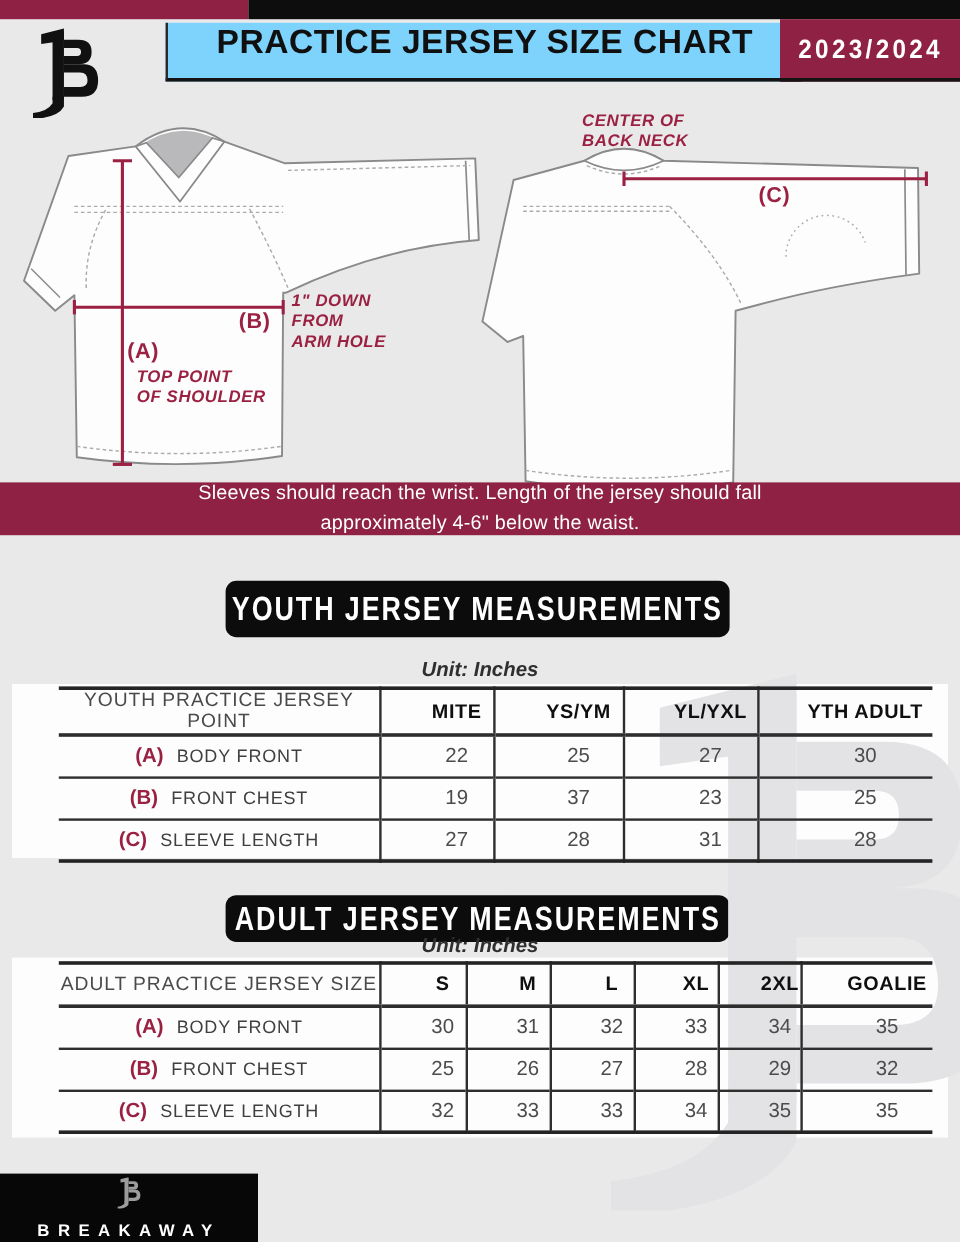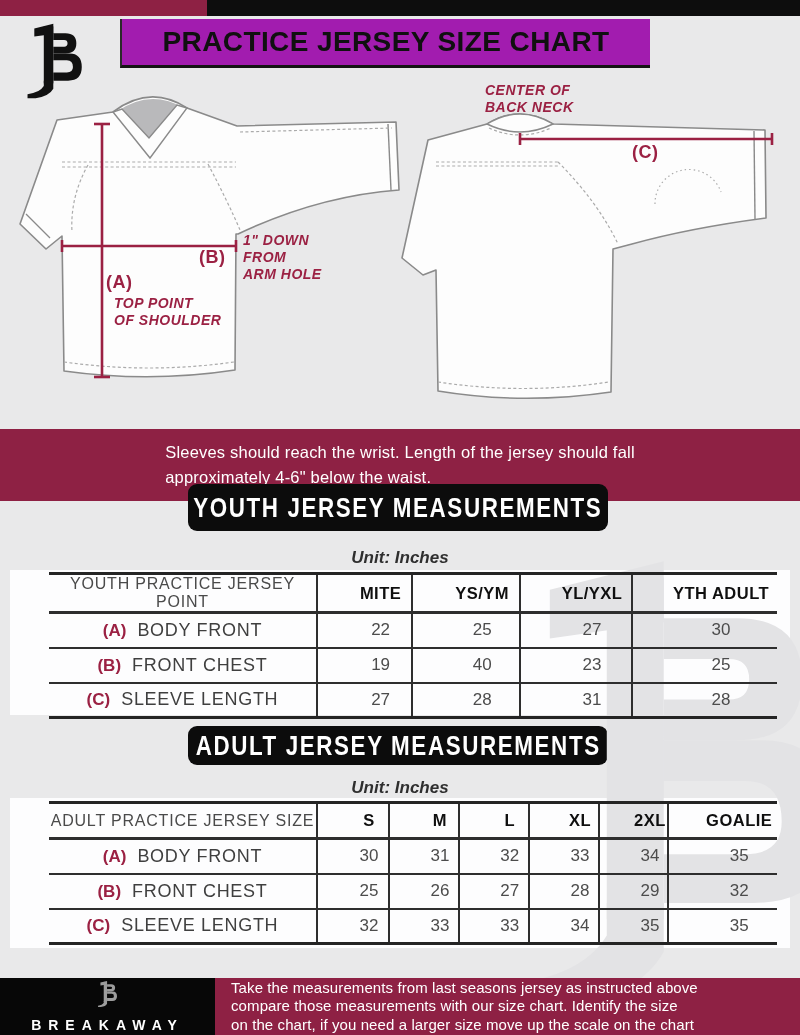--- a/index.html
+++ b/index.html
@@ -3,44 +3,44 @@
 <meta charset="utf-8">
 <style>
   html,body{margin:0;padding:0;}
   .page{position:relative;width:800px;height:1035px;background:#e9e9ea;overflow:hidden;
         font-family:"Liberation Sans",sans-serif;color:#222;}
   
   .topstrip{position:absolute;top:0;left:0;width:800px;height:16px;display:flex;}
   .topstrip .maroon{width:207px;height:16px;background:#8e2144;}
   .topstrip .black{flex:1;height:16px;background:#0d0d0d;}
   
-  .titlebox{position:absolute;left:120px;top:19px;width:528px;height:46px;background:#a21caf;
+  .titlebox{position:absolute;left:138px;top:19px;width:528px;height:46px;background:#7dd3fc;
             border-bottom:3px solid #141414;border-left:2px solid #2a2a2a;
-            display:flex;align-items:center;justify-content:center;}
+            display:flex;justify-content:center;}
   .titlebox h1{margin:0;font-size:28px;font-weight:800;letter-spacing:.4px;color:#101010;white-space:nowrap;}
   .seasonbox{position:absolute;left:650px;top:16px;width:150px;height:49px;background:#8e2144;
              border-bottom:3px solid #141414;display:flex;align-items:center;justify-content:center;}
   .seasonbox span{color:#fff;font-weight:700;font-size:22px;letter-spacing:3px;display:inline-block;transform:scaleX(.92);}
   .logo-top{position:absolute;left:22px;top:21px;z-index:5;}
   
-  .diagram{position:absolute;top:62px;left:0;width:721px;height:355px;}
+  .diagram{position:absolute;top:72px;left:0;width:721px;height:355px;}
   .anno{position:absolute;color:#9b2143;font-style:italic;font-weight:600;font-size:14px;
         line-height:17px;letter-spacing:.5px;white-space:pre-line;}
   .anno-key{position:absolute;color:#9b2143;font-weight:700;font-size:18px;font-style:normal;letter-spacing:.5px;}
   
-  .instruction{position:absolute;top:429px;left:0;width:800px;height:72px;background:#8e2144;
-               display:flex;align-items:center;justify-content:center;text-align:left;}
+  .instruction{position:absolute;top:402px;left:0;width:800px;height:44px;background:#8e2144;
+               display:flex;align-items:center;justify-content:center;text-align:center;}
   .instruction p{margin:0;color:#fff;font-size:16.5px;line-height:25px;white-space:pre-line;letter-spacing:.2px;}
   
   .pill{position:absolute;left:188px;width:420px;background:#0c0c0c;border-radius:9px;
         display:flex;align-items:center;justify-content:center;}
   .pill span{color:#fff;font-weight:700;font-size:28px;letter-spacing:2px;display:inline-block;
              transform:scaleX(.8);white-space:nowrap;}
   .pill1{top:484px;height:47px;}
-  .pill2{top:726px;height:39px;}
+  .pill2{top:746px;height:39px;}
   .unit{position:absolute;left:0;width:800px;text-align:center;color:#2f2f2f;
         font-style:italic;font-weight:600;font-size:17px;}
   .unit1{top:548px;}
   .unit2{top:778px;}
   .whiteband{position:absolute;left:10px;width:780px;background:#fdfdfe;z-index:1;}
   .wb1{top:570px;height:145px;}
   .wb2{top:798px;height:150px;}
   .watermark{position:absolute;top:545px;left:445px;z-index:2;opacity:1;}
   
   table.sizes{position:absolute;left:49px;width:728px;border-collapse:collapse;table-layout:fixed;
@@ -51,21 +51,21 @@
   table.sizes thead tr{height:36px;}
   table.sizes tbody tr{height:35px;}
   table.sizes thead th{border-bottom:3px solid #2e2e2e;}
   table.sizes tbody td{border-top:2px solid #2e2e2e;}
   table.sizes tbody tr:first-child td{border-top:none;}
   table.sizes th + th, table.sizes td + td{border-left:2px solid #2e2e2e;padding-left:32px;}
   th.sizecol{color:#0f0f0f;font-weight:700;font-size:16.5px;letter-spacing:.5px;}
   th.firstcol{color:#4a4a4a;font-weight:400;font-size:16px;letter-spacing:.8px;}
   td.labelcell{text-align:left;padding-left:22px;white-space:nowrap;}
   .rowkey{color:#9b2143;font-weight:700;font-size:17px;margin-right:11px;}
-  .rowlabel{color:#3f3f3f;font-size:18px;letter-spacing:.7px;}
+  .rowlabel{color:#3f3f3f;font-size:15px;letter-spacing:.7px;}
   td.val{color:#4c4c4c;font-size:17px;}
   
   .footer{position:absolute;top:978px;left:0;width:800px;height:57px;display:flex;z-index:4;}
   .footer .brandbox{width:215px;background:#070707;display:flex;align-items:center;justify-content:center;gap:9px;flex-direction:column;}
   .footer .brandbox .brand{color:#fff;font-weight:700;font-size:14px;letter-spacing:7px;white-space:nowrap;}
   .footer .notebox{flex:1;background:#8e2144;display:flex;align-items:center;}
   .footer .notebox p{margin:0;padding:2px 12px 2px 16px;color:#fff;font-size:15px;line-height:18.5px;
                      white-space:pre-line;letter-spacing:.1px;}
 </style>
 </head>
@@ -90,20 +90,23 @@
     <div class="black"></div>
   </div>
 
   <svg class="logo-top" width="68" height="80" viewBox="0 0 100 118">
     <use href="#blogo" fill="#111111"></use>
   </svg>
 
   <div class="titlebox">
     <h1>PRACTICE JERSEY SIZE CHART</h1>
   </div>
+  <div class="seasonbox">
+    <span>2023/2024</span>
+  </div>
 
   <div class="diagram">
     <svg width="800" height="355" viewBox="0 0 800 355">
 
       <g fill="#fdfdfd" stroke="#8a8a8a" stroke-width="1.6" stroke-linejoin="round">
         <path d="M20,162 L57,58 L113,50 Q150,22 187,46 L237,64 L396,60 L399,128 Q318,134 238,172 L236,172 L235,308 Q150,321 64,309 L62,174 L46,187 Z"></path>
       </g>
       <path d="M116,50 Q150,26 184,46 L176,44 L149,78 L123,48 Z" fill="#b9b9bb" stroke="none"></path>
       <path d="M113,50 L150,96 L187,46 L177,43 L149,76 L122,47 Z" fill="#fdfdfd" stroke="#8a8a8a" stroke-width="1.4"></path>
       <line x1="388" y1="62" x2="391" y2="128" stroke="#8a8a8a" stroke-width="1.4"></line>
@@ -197,21 +200,21 @@
         <td class="val">22</td>
         <td class="val">25</td>
         <td class="val">27</td>
         <td class="val">30</td>
       </tr>
       <tr>
         <td class="labelcell">
           <span class="rowkey">(B)</span><span class="rowlabel">FRONT CHEST</span>
         </td>
         <td class="val">19</td>
-        <td class="val">40</td>
+        <td class="val">37</td>
         <td class="val">23</td>
         <td class="val">25</td>
       </tr>
       <tr>
         <td class="labelcell">
           <span class="rowkey">(C)</span><span class="rowlabel">SLEEVE LENGTH</span>
         </td>
         <td class="val">27</td>
         <td class="val">28</td>
         <td class="val">31</td>
@@ -283,20 +286,15 @@
     </tbody>
   </table>
 
   <div class="footer">
     <div class="brandbox">
       <svg width="24" height="28" viewBox="0 0 100 118">
         <use href="#blogo" fill="#9c9c9c"></use>
       </svg>
       <span class="brand">BREAKAWAY</span>
     </div>
-    <div class="notebox">
-      <p>Take the measurements from last seasons jersey as instructed above
-compare those measurements  with our size chart. Identify the size
-on the chart, if you need a larger size move up the scale on the chart</p>
-    </div>
   </div>
 
 </div>
 
 </body></html>

